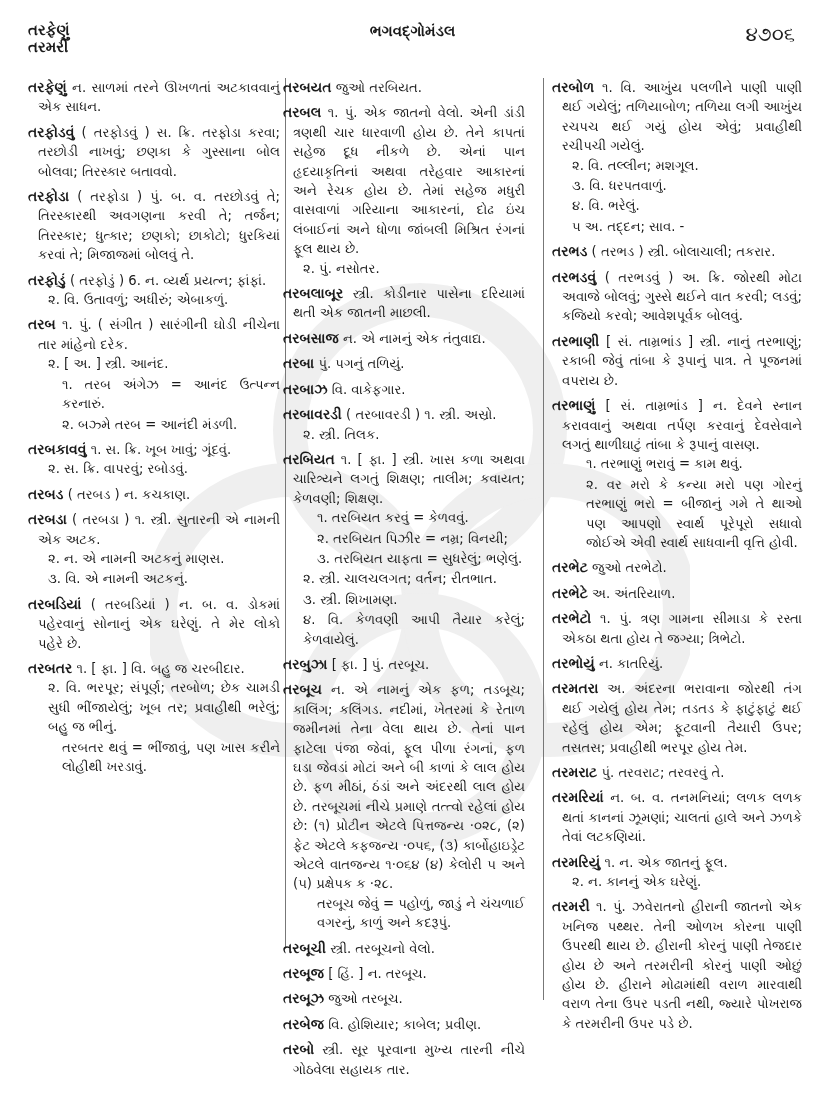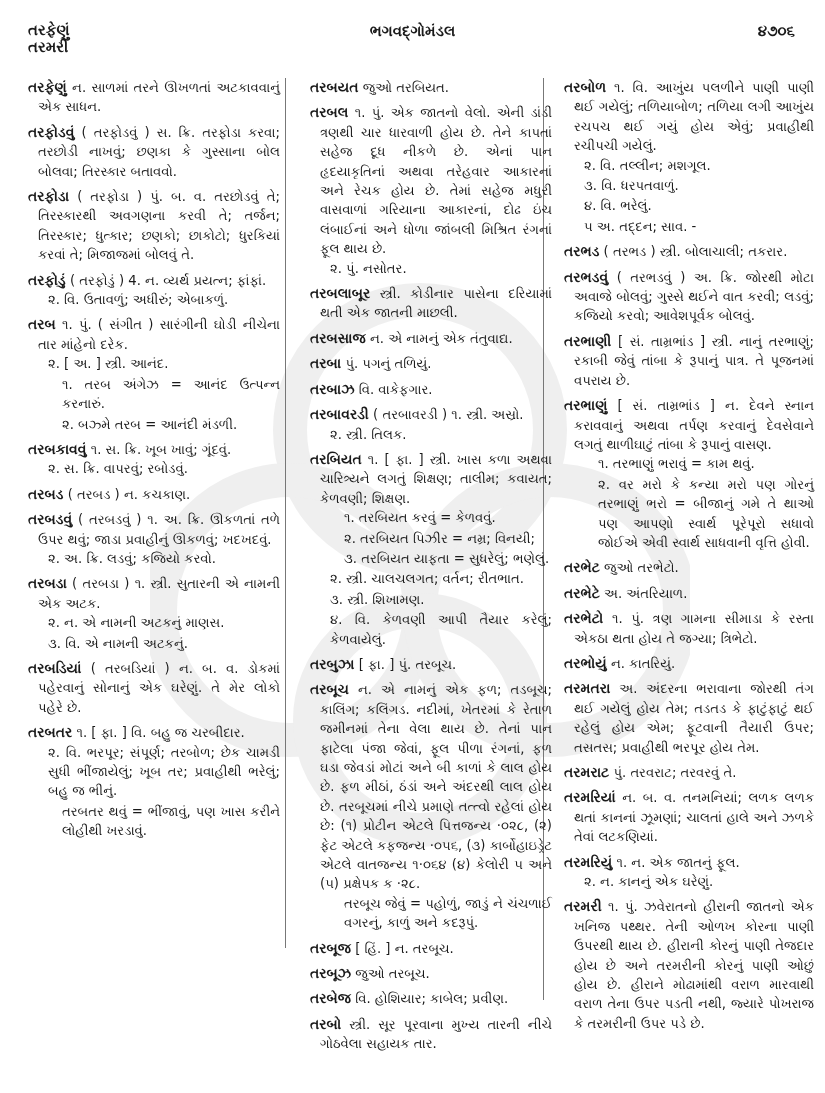--- a/index.html
+++ b/index.html
@@ -10,28 +10,28 @@
   .watermark {
     position: absolute; left: 150px; top: 250px; width: 540px; height: 600px;
     pointer-events: none; z-index: 0; opacity: 0.09;
   }
   .header {
     position: absolute; top: 22px; left: 0; width: 825px; height: 40px;
     z-index: 2;
   }
   .hdr-left { position: absolute; left: 28px; top: 0; font-weight: bold; font-size: 15px; line-height: 17px; }
   .hdr-center { position: absolute; left: 0; width: 825px; top: 0; text-align: center; font-weight: bold; font-size: 15px; }
-  .hdr-right { position: absolute; right: 30px; top: 0; font-weight: bold; font-size: 15px; }
+  .hdr-right { position: absolute; right: 30px; top: 0; font-weight: normal; font-size: 20px; }
   .col {
     position: absolute; top: 78px; bottom: 70px; z-index: 2;
     font-size: 13.2px; line-height: 19.4px;
   }
   .col1 { left: 28px; width: 252px; }
-  .col2 { left: 310px; width: 242px; }
-  .col3 { left: 564px; width: 250px; }
+  .col2 { left: 283px; width: 242px; }
+  .col3 { left: 552px; width: 250px; }
   .divider { position: absolute; top: 78px; width: 1px; background: #777; z-index: 2; }
   .div1 { left: 285px; height: 870px; }
   .div2 { left: 543px; height: 922px; }
   .entry { margin: 0 0 6px 0; text-align: justify; padding-left: 10px; text-indent: -10px; }
   .hw { font-weight: bold; font-size: 14px; }
   .sub { margin: 0 0 1px 0; padding-left: 10px; text-align: justify; }
   .sub2 { margin: 0 0 1px 0; padding-left: 24px; text-indent: -8px; text-align: justify; }
   .sub, .sub2 { display: block; }
 </style>
 </head>
@@ -55,40 +55,40 @@
   <div class="hdr-right">૪૭૦૬</div>
 </div>
 
 <div class="divider div1"></div>
 <div class="divider div2"></div>
 
 <div class="col col1">
     <div class="entry"><span class="hw">તરફેણું</span> <span>ન. સાળમાં તરને ઊખળતાં અટકાવવાનું એક સાધન.</span></div>
     <div class="entry"><span class="hw">તરફોડવું</span> <span>( તરફોડવું ) સ. ક્રિ. તરફોડા કરવા; તરછોડી નાખવું; છણકા કે ગુસ્સાના બોલ બોલવા; તિરસ્કાર બતાવવો.</span></div>
     <div class="entry"><span class="hw">તરફોડા</span> <span>( તરફોડા ) પું. બ. વ. તરછોડવું તે; તિરસ્કારથી અવગણના કરવી તે; તર્જન; તિરસ્કાર; ધુત્કાર; છણકો; છાકોટો; ધુરકિયાં કરવાં તે; મિજાજમાં બોલવું તે.</span></div>
-    <div class="entry"><span class="hw">તરફોડું</span> <span>( તરફોડું ) 4. ન. વ્યર્થ પ્રયત્ન; ફાંફાં.</span><span class="sub" style="text-indent: 0px;">૨. વિ. ઉતાવળું; અધીરું; એબાકળું.</span></div>
+    <div class="entry"><span class="hw">તરફોડું</span> <span>( તરફોડું ) 6. ન. વ્યર્થ પ્રયત્ન; ફાંફાં.</span><span class="sub" style="text-indent: 0px;">૨. વિ. ઉતાવળું; અધીરું; એબાકળું.</span></div>
     <div class="entry"><span class="hw">તરબ</span> <span>૧. પું. ( સંગીત ) સારંગીની ઘોડી નીચેના તાર માંહેનો દરેક.</span><span class="sub" style="text-indent: 0px;">૨. [ અ. ] સ્ત્રી. આનંદ.</span><span class="sub2" style="text-indent: 0px;">૧. તરબ અંગેઝ = આનંદ ઉત્પન્ન કરનારું.</span><span class="sub2" style="text-indent: 0px;">૨. બઝ્મે તરબ = આનંદી મંડળી.</span></div>
     <div class="entry"><span class="hw">તરબકાવવું</span> <span>૧. સ. ક્રિ. ખૂબ ખાવું; ગૂંદવું.</span><span class="sub" style="text-indent: 0px;">૨. સ. ક્રિ. વાપરવું; રબોડવું.</span></div>
     <div class="entry"><span class="hw">તરબડ</span> <span>( તરબડ ) ન. કચકાણ.</span></div>
-    <div class="entry"><span class="hw">તરબડવું</span> <span>( તરબડવું ) ૧. અ. ક્રિ. ઊકળતાં તળે ઉપર થવું; જાડા પ્રવાહીનું ઊકળવું; ખદખદવું.</span><span class="sub" style="text-indent: 0px;">૨. અ. ક્રિ. લડવું; કજિયો કરવો.</span></div>
     <div class="entry"><span class="hw">તરબડા</span> <span>( તરબડા ) ૧. સ્ત્રી. સુતારની એ નામની એક અટક.</span><span class="sub" style="text-indent: 0px;">૨. ન. એ નામની અટકનું માણસ.</span><span class="sub" style="text-indent: 0px;">૩. વિ. એ નામની અટકનું.</span></div>
     <div class="entry"><span class="hw">તરબડિયાં</span> <span>( તરબડિયાં ) ન. બ. વ. ડોકમાં પહેરવાનું સોનાનું એક ઘરેણું. તે મેર લોકો પહેરે છે.</span></div>
     <div class="entry"><span class="hw">તરબતર</span> <span>૧. [ ફા. ] વિ. બહુ જ ચરબીદાર.</span><span class="sub" style="text-indent: 0px;">૨. વિ. ભરપૂર; સંપૂર્ણ; તરબોળ; છેક ચામડી સુધી ભીંજાયેલું; ખૂબ તર; પ્રવાહીથી ભરેલું; બહુ જ ભીનું.</span><span class="sub2" style="text-indent: 0px;">તરબતર થવું = ભીંજાવું, પણ ખાસ કરીને લોહીથી ખરડાવું.</span></div>
   </div>
 <div class="col col2">
     <div class="entry"><span class="hw">તરબયત</span> <span>જુઓ તરબિયત.</span></div>
     <div class="entry"><span class="hw">તરબલ</span> <span>૧. પું. એક જાતનો વેલો. એની ડાંડી ત્રણથી ચાર ધારવાળી હોય છે. તેને કાપતાં સહેજ દૂધ નીકળે છે. એનાં પાન હૃદયાકૃતિનાં અથવા તરેહવાર આકારનાં અને રેચક હોય છે. તેમાં સહેજ મધુરી વાસવાળાં ગરિયાના આકારનાં, દોઢ ઇંચ લંબાઈનાં અને ધોળા જાંબલી મિશ્રિત રંગનાં ફૂલ થાય છે.</span><span class="sub" style="text-indent: 0px;">૨. પું. નસોતર.</span></div>
     <div class="entry"><span class="hw">તરબલાબૂર</span> <span>સ્ત્રી. કોડીનાર પાસેના દરિયામાં થતી એક જાતની માછલી.</span></div>
     <div class="entry"><span class="hw">તરબસાજ</span> <span>ન. એ નામનું એક તંતુવાદ્ય.</span></div>
     <div class="entry"><span class="hw">તરબા</span> <span>પું. પગનું તળિયું.</span></div>
     <div class="entry"><span class="hw">તરબાઝ</span> <span>વિ. વાકેફગાર.</span></div>
     <div class="entry"><span class="hw">તરબાવરડી</span> <span>( તરબાવરડી ) ૧. સ્ત્રી. અસ્રો.</span><span class="sub" style="text-indent: 0px;">૨. સ્ત્રી. તિલક.</span></div>
     <div class="entry"><span class="hw">તરબિયત</span> <span>૧. [ ફા. ] સ્ત્રી. ખાસ કળા અથવા ચારિત્ર્યને લગતું શિક્ષણ; તાલીમ; કવાયત; કેળવણી; શિક્ષણ.</span><span class="sub2" style="text-indent: 0px;">૧. તરબિયત કરવું = કેળવવું.</span><span class="sub2" style="text-indent: 0px;">૨. તરબિયત પિઝીર = નમ્ર; વિનયી;</span><span class="sub2" style="text-indent: 0px;">૩. તરબિયત યાફતા = સુધરેલું; ભણેલું.</span><span class="sub" style="text-indent: 0px;">૨. સ્ત્રી. ચાલચલગત; વર્તન; રીતભાત.</span><span class="sub" style="text-indent: 0px;">૩. સ્ત્રી. શિખામણ.</span><span class="sub" style="text-indent: 0px;">૪. વિ. કેળવણી આપી તૈયાર કરેલું; કેળવાયેલું.</span></div>
     <div class="entry"><span class="hw">તરબુઝા</span> <span>[ ફા. ] પું. તરબૂચ.</span></div>
     <div class="entry"><span class="hw">તરબૂચ</span> <span>ન. એ નામનું એક ફળ; તડબૂચ; કાલિંગ; કલિંગડ. નદીમાં, ખેતરમાં કે રેતાળ જમીનમાં તેના વેલા થાય છે. તેનાં પાન ફાટેલા પંજા જેવાં, ફૂલ પીળા રંગનાં, ફળ ઘડા જેવડાં મોટાં અને બી કાળાં કે લાલ હોય છે. ફળ મીઠાં, ઠંડાં અને અંદરથી લાલ હોય છે. તરબૂચમાં નીચે પ્રમાણે તત્ત્વો રહેલાં હોય છે: (૧) પ્રોટીન એટલે પિત્તજન્ય ·૦૨૮, (૨) ફેટ એટલે કફજન્ય ·૦૫૬, (૩) કાર્બોહાઇડ્રેટ એટલે વાતજન્ય ૧·૦૬૪ (૪) કેલોરી ૫ અને (૫) પ્રક્ષેપક ક ·૨૮.</span><span class="sub2" style="text-indent: 0px;">તરબૂચ જેવું = પહોળું, જાડું ને ચંચળાઈ વગરનું, કાળું અને કદરૂપું.</span></div>
+    <div class="entry"><span class="hw">તરબૂચી</span> <span>સ્ત્રી. તરબૂચનો વેલો.</span></div>
     <div class="entry"><span class="hw">તરબૂજ</span> <span>[ હિં. ] ન. તરબૂચ.</span></div>
     <div class="entry"><span class="hw">તરબૂઝ</span> <span>જુઓ તરબૂચ.</span></div>
     <div class="entry"><span class="hw">તરબેજ</span> <span>વિ. હોશિયાર; કાબેલ; પ્રવીણ.</span></div>
     <div class="entry"><span class="hw">તરબો</span> <span>સ્ત્રી. સૂર પૂરવાના મુખ્ય તારની નીચે ગોઠવેલા સહાયક તાર.</span></div>
   </div>
 <div class="col col3">
     <div class="entry"><span class="hw">તરબોળ</span> <span>૧. વિ. આખુંય પલળીને પાણી પાણી થઈ ગયેલું; તળિયાબોળ; તળિયા લગી આખુંય રચપચ થઈ ગયું હોય એવું; પ્રવાહીથી રચીપચી ગયેલું.</span><span class="sub" style="text-indent: 0px;">૨. વિ. તલ્લીન; મશગૂલ.</span><span class="sub" style="text-indent: 0px;">૩. વિ. ધરપતવાળું.</span><span class="sub" style="text-indent: 0px;">૪. વિ. ભરેલું.</span><span class="sub" style="text-indent: 0px;">૫ અ. તદ્દન; સાવ. -</span></div>
     <div class="entry"><span class="hw">તરભડ</span> <span>( તરભડ ) સ્ત્રી. બોલાચાલી; તકરાર.</span></div>
     <div class="entry"><span class="hw">તરભડવું</span> <span>( તરભડવું ) અ. ક્રિ. જોરથી મોટા અવાજે બોલવું; ગુસ્સે થઈને વાત કરવી; લડવું; કજિયો કરવો; આવેશપૂર્વક બોલવું.</span></div>
     <div class="entry"><span class="hw">તરભાણી</span> <span>[ સં. તામ્રભાંડ ] સ્ત્રી. નાનું તરભાણું; રકાબી જેવું તાંબા કે રૂપાનું પાત્ર. તે પૂજનમાં વપરાય છે.</span></div>

